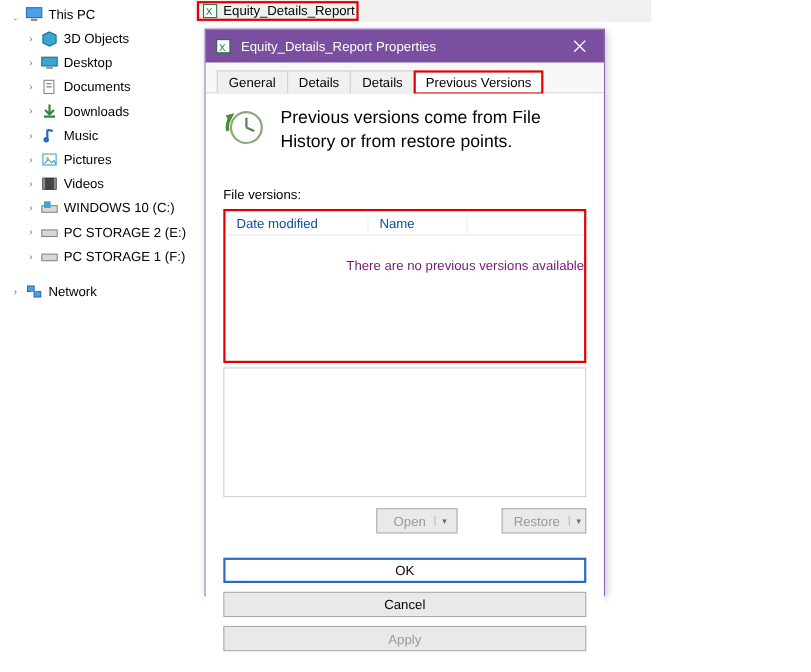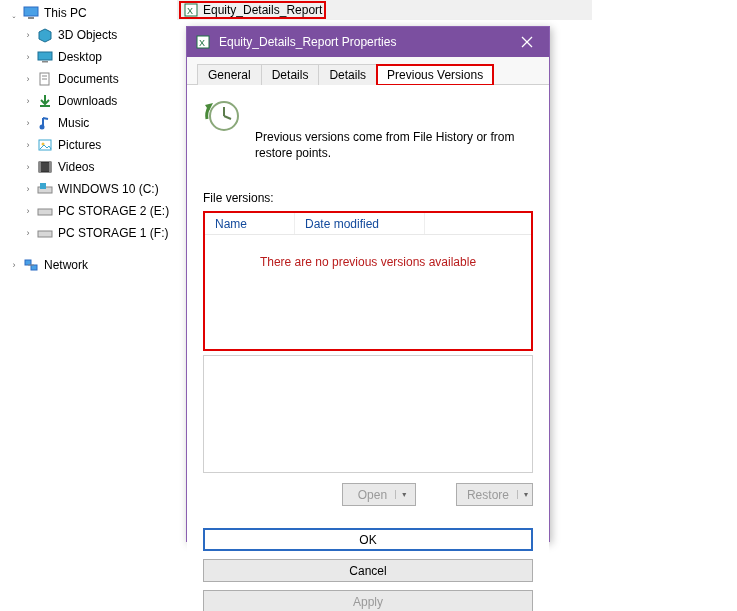--- a/index.html
+++ b/index.html
@@ -120,21 +120,21 @@
   }
   .tab.highlight { border: 2px solid #e00000; padding:2px 9px; }
   .tabbody {
     flex: 1;
     padding: 12px 16px;
     background: #fff;
     position: relative;
   }
   .info-row { display:flex; align-items:flex-start; }
   .clock-icon { width:38px; height:38px; margin-right:14px; position:relative; }
-  .info-text { font-size: 12px; line-height: 1.35; margin-top: 32px; }
+  .info-text { font-size: 16px; line-height: 1.35; }
   .section-label { margin-top: 30px; font-size:12px; }
   .versions-box {
     border: 2px solid #e00000;
     height: 140px;
     margin-top: 6px;
     background:#fff;
   }
   .versions-head {
     display:flex;
     height: 22px;
@@ -143,22 +143,22 @@
   }
   .versions-head .col {
     padding: 0 10px;
     color: #134a9c;
     font-size: 12px;
     border-right: 1px solid #eee;
     height:100%;
     display:flex; align-items:center;
   }
   .empty-msg {
-    text-align:center;
-    color:#b91c1c;
+    text-align:right;
+    color:#701a75;
     font-size:12px;
     padding-top: 20px;
   }
   .extra-box {
     border:1px solid #cfcfcf;
     height: 118px;
     margin-top: 4px;
   }
   .btn-row {
     display:flex;
@@ -374,25 +374,25 @@
           <polygon points="2,8 10,6 6,14" fill="#4a8a3a"></polygon>
         </svg>
       </div>
       <div class="info-text">Previous versions come from File History or from restore points.</div>
     </div>
 
     <div class="section-label">File versions:</div>
 
     <div class="versions-box">
       <div class="versions-head">
+        <div class="col" style="width:130px">
+            <span>Date modified</span>
+          </div>
         <div class="col" style="width:90px">
             <span>Name</span>
-          </div>
-        <div class="col" style="width:130px">
-            <span>Date modified</span>
           </div>
       </div>
       <div class="empty-msg">There are no previous versions available</div>
     </div>
 
     <div class="extra-box"></div>
 
     <div class="btn-row">
       <div class="btn split disabled">
         <span>Open</span>

